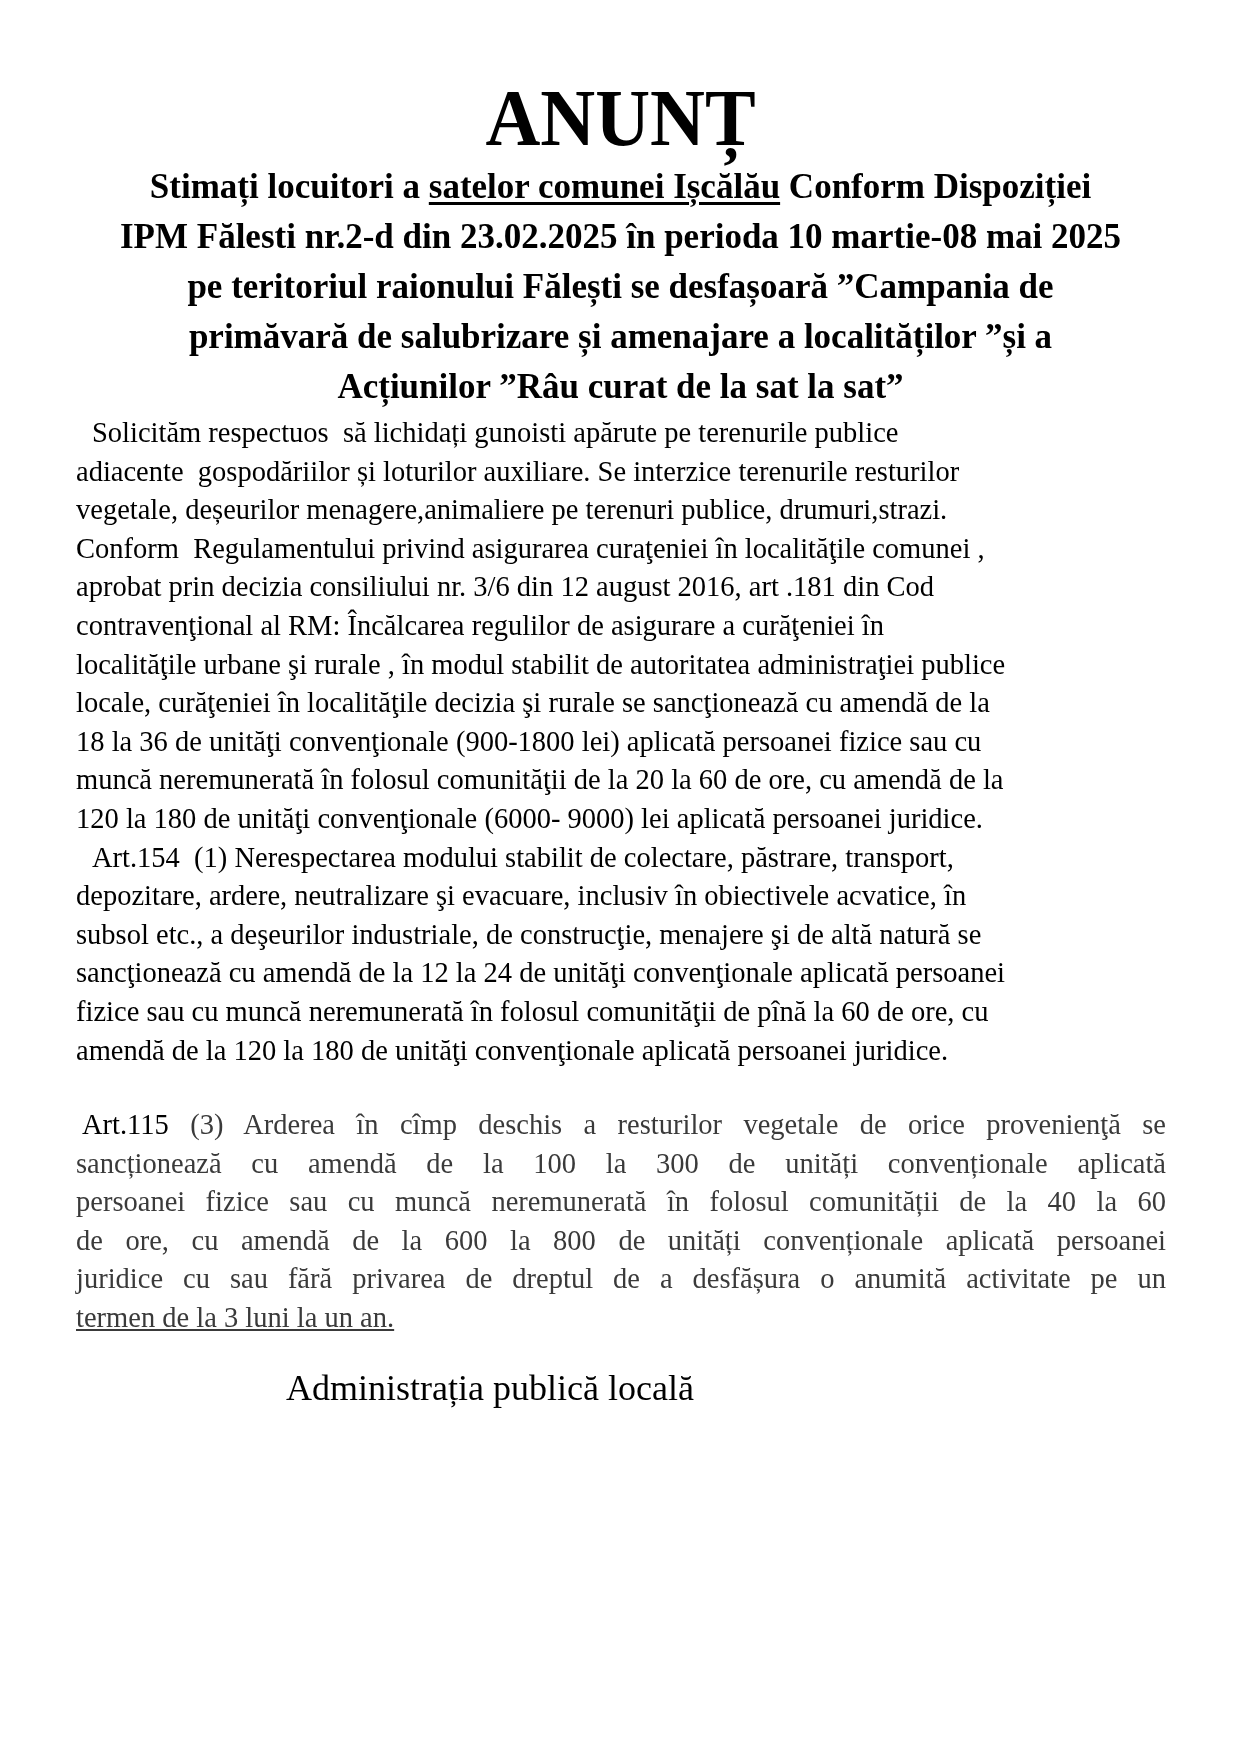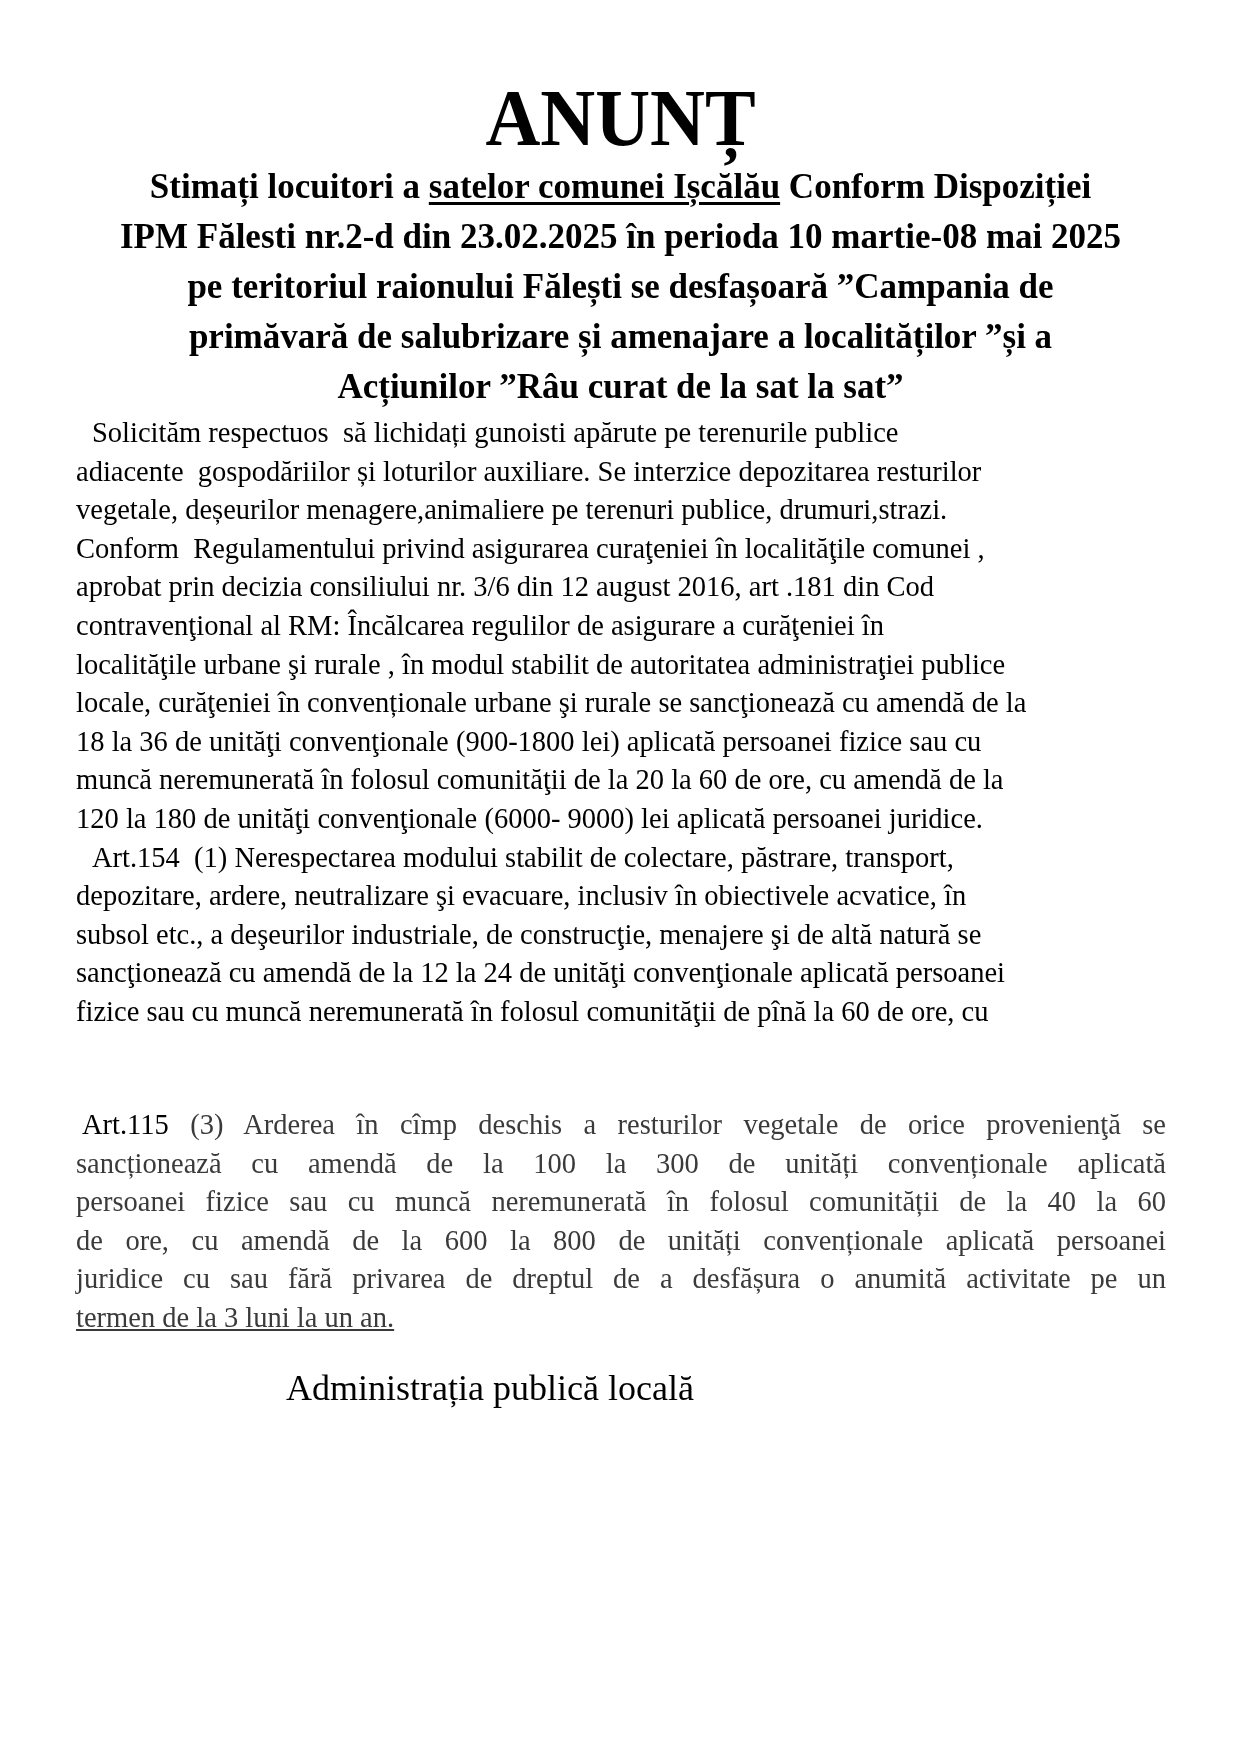--- a/index.html
+++ b/index.html
@@ -111,35 +111,36 @@
   <div class="heading">
     <span class="hline"><span>Stimați locuitori a </span><span class="u">satelor comunei Ișcălău</span><span> Conform Dispoziției</span></span>
     <span class="hline">IPM Fălesti nr.2-d din 23.02.2025 în perioda 10 martie-08 mai 2025</span>
     <span class="hline">pe teritoriul raionului Fălești  se desfașoară ”Campania de</span>
     <span class="hline">primăvară de salubrizare și amenajare  a localităților ”și a</span>
     <span class="hline">Acțiunilor ”Râu curat de la sat la sat”</span>
   </div>
 
   <div class="body-text">
     <span class="line indent1">Solicităm respectuos  să lichidați gunoisti apărute pe terenurile publice</span>
-    <span class="line">adiacente  gospodăriilor și loturilor auxiliare. Se interzice depozitarea resturilor</span>
+    <span class="line">adiacente  gospodăriilor și loturilor auxiliare. Se interzice terenurile resturilor</span>
     <span class="line">vegetale, deșeurilor menagere,animaliere pe terenuri publice, drumuri,strazi.</span>
     <span class="line">Conform  Regulamentului privind asigurarea curaţeniei în localităţile comunei ,</span>
     <span class="line">aprobat prin decizia consiliului nr. 3/6 din 12 august 2016, art .181 din Cod</span>
     <span class="line">contravenţional al RM: Încălcarea regulilor de asigurare a curăţeniei în</span>
     <span class="line">localităţile urbane şi rurale , în modul stabilit de autoritatea administraţiei publice</span>
-    <span class="line">locale, curăţeniei în convenționale urbane şi rurale se sancţionează cu amendă de la</span>
+    <span class="line">locale, curăţeniei în localităţile decizia şi rurale se sancţionează cu amendă de la</span>
     <span class="line">18 la 36 de unităţi convenţionale (900-1800 lei) aplicată persoanei fizice sau cu</span>
     <span class="line">muncă neremunerată în folosul comunităţii de la 20 la 60 de ore, cu amendă de la</span>
     <span class="line">120 la 180 de unităţi convenţionale (6000- 9000) lei aplicată persoanei juridice.</span>
     <span class="line indent1">Art.154  (1) Nerespectarea modului stabilit de colectare, păstrare, transport,</span>
     <span class="line">depozitare, ardere, neutralizare şi evacuare, inclusiv în obiectivele acvatice, în</span>
     <span class="line">subsol etc., a deşeurilor industriale, de construcţie, menajere şi de altă natură se</span>
     <span class="line">sancţionează cu amendă de la 12 la 24 de unităţi convenţionale aplicată persoanei</span>
     <span class="line">fizice sau cu muncă neremunerată în folosul comunităţii de pînă la 60 de ore, cu</span>
+    <span class="line">amendă de la 120 la 180 de unităţi convenţionale aplicată persoanei juridice.</span>
   </div>
 
   <div class="art115">
     <span class="jline"><span class="lead">Art.115</span><span> (3) Arderea în cîmp deschis a resturilor vegetale de orice provenienţă se</span></span>
     <span class="jline">sancționează cu amendă de la 100 la 300 de unități convenționale aplicată</span>
     <span class="jline">persoanei fizice sau cu muncă neremunerată în folosul comunității de la 40 la 60</span>
     <span class="jline">de ore, cu amendă de la 600 la 800 de unități convenționale aplicată persoanei</span>
     <span class="jline">juridice cu sau fără privarea de dreptul de a desfășura o anumită activitate pe un</span>
     <span class="jline last">termen de la 3 luni la un an.</span>
   </div>

